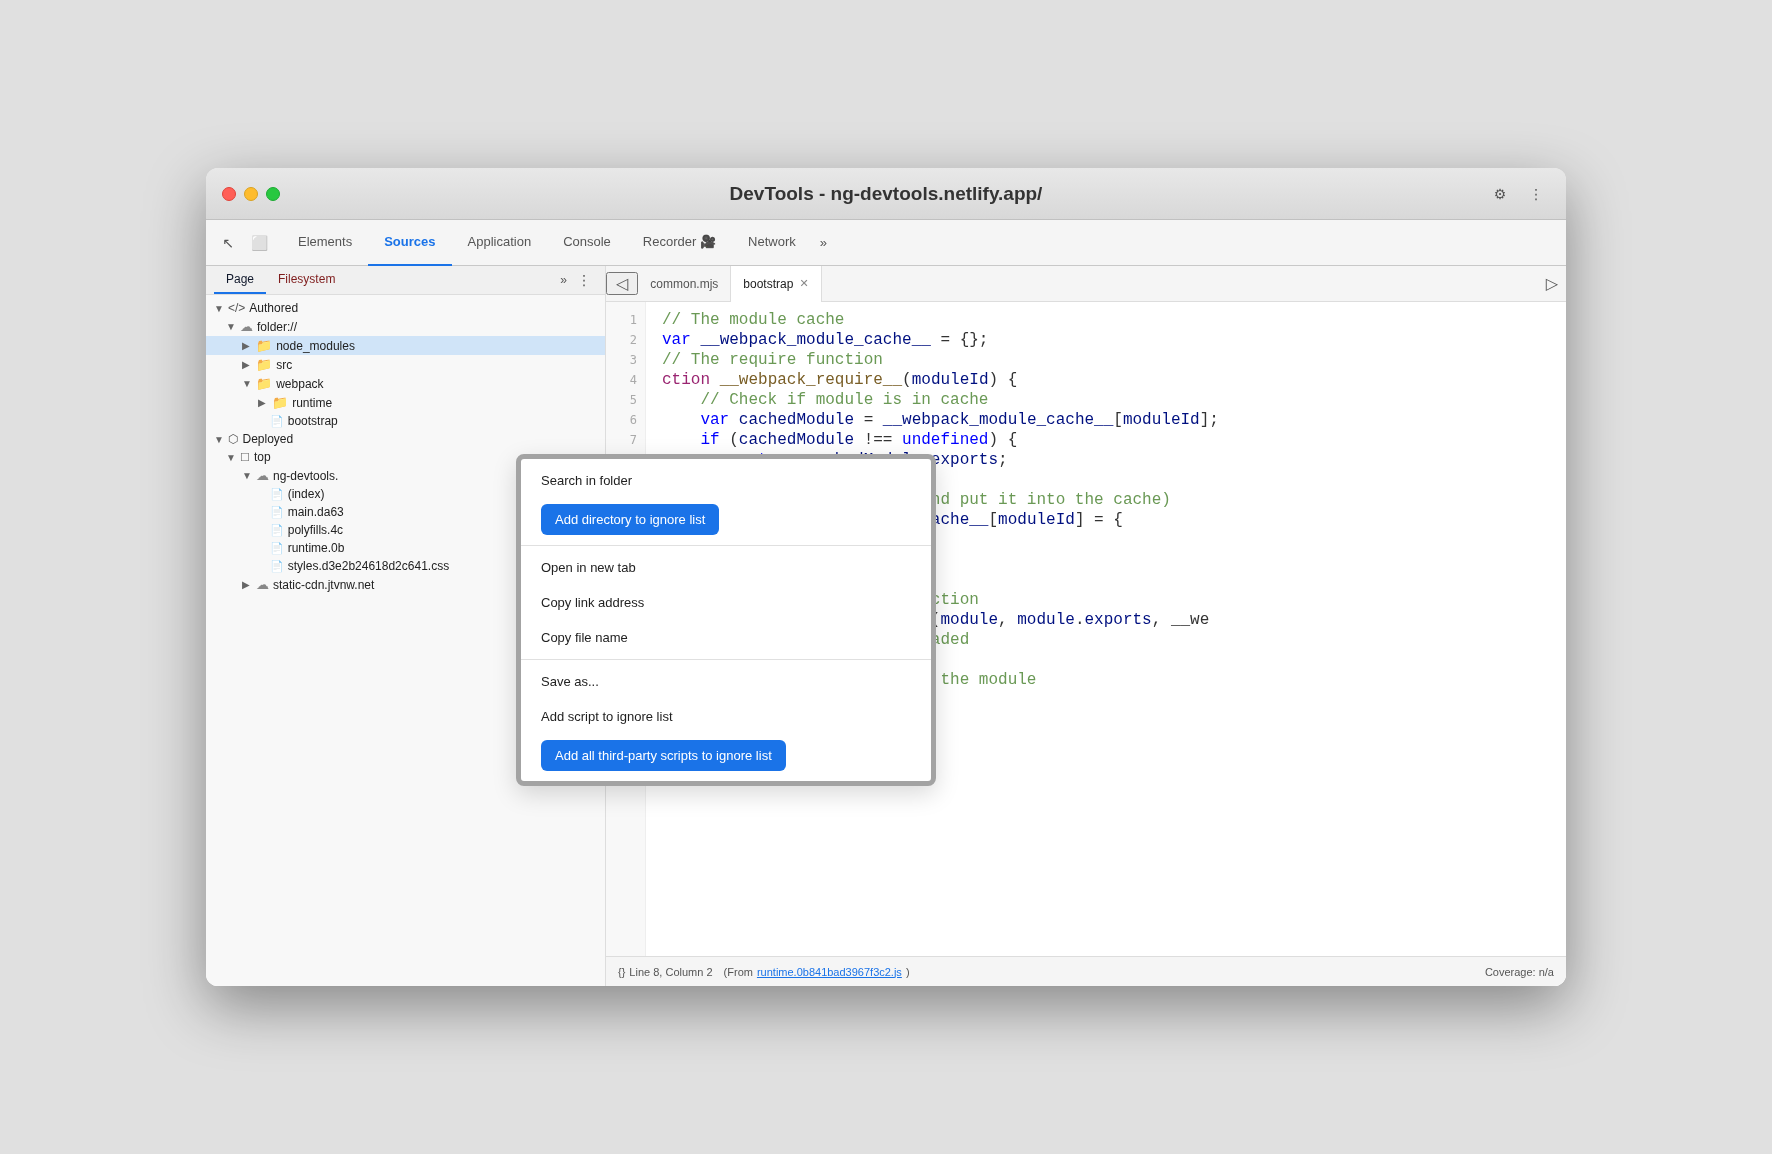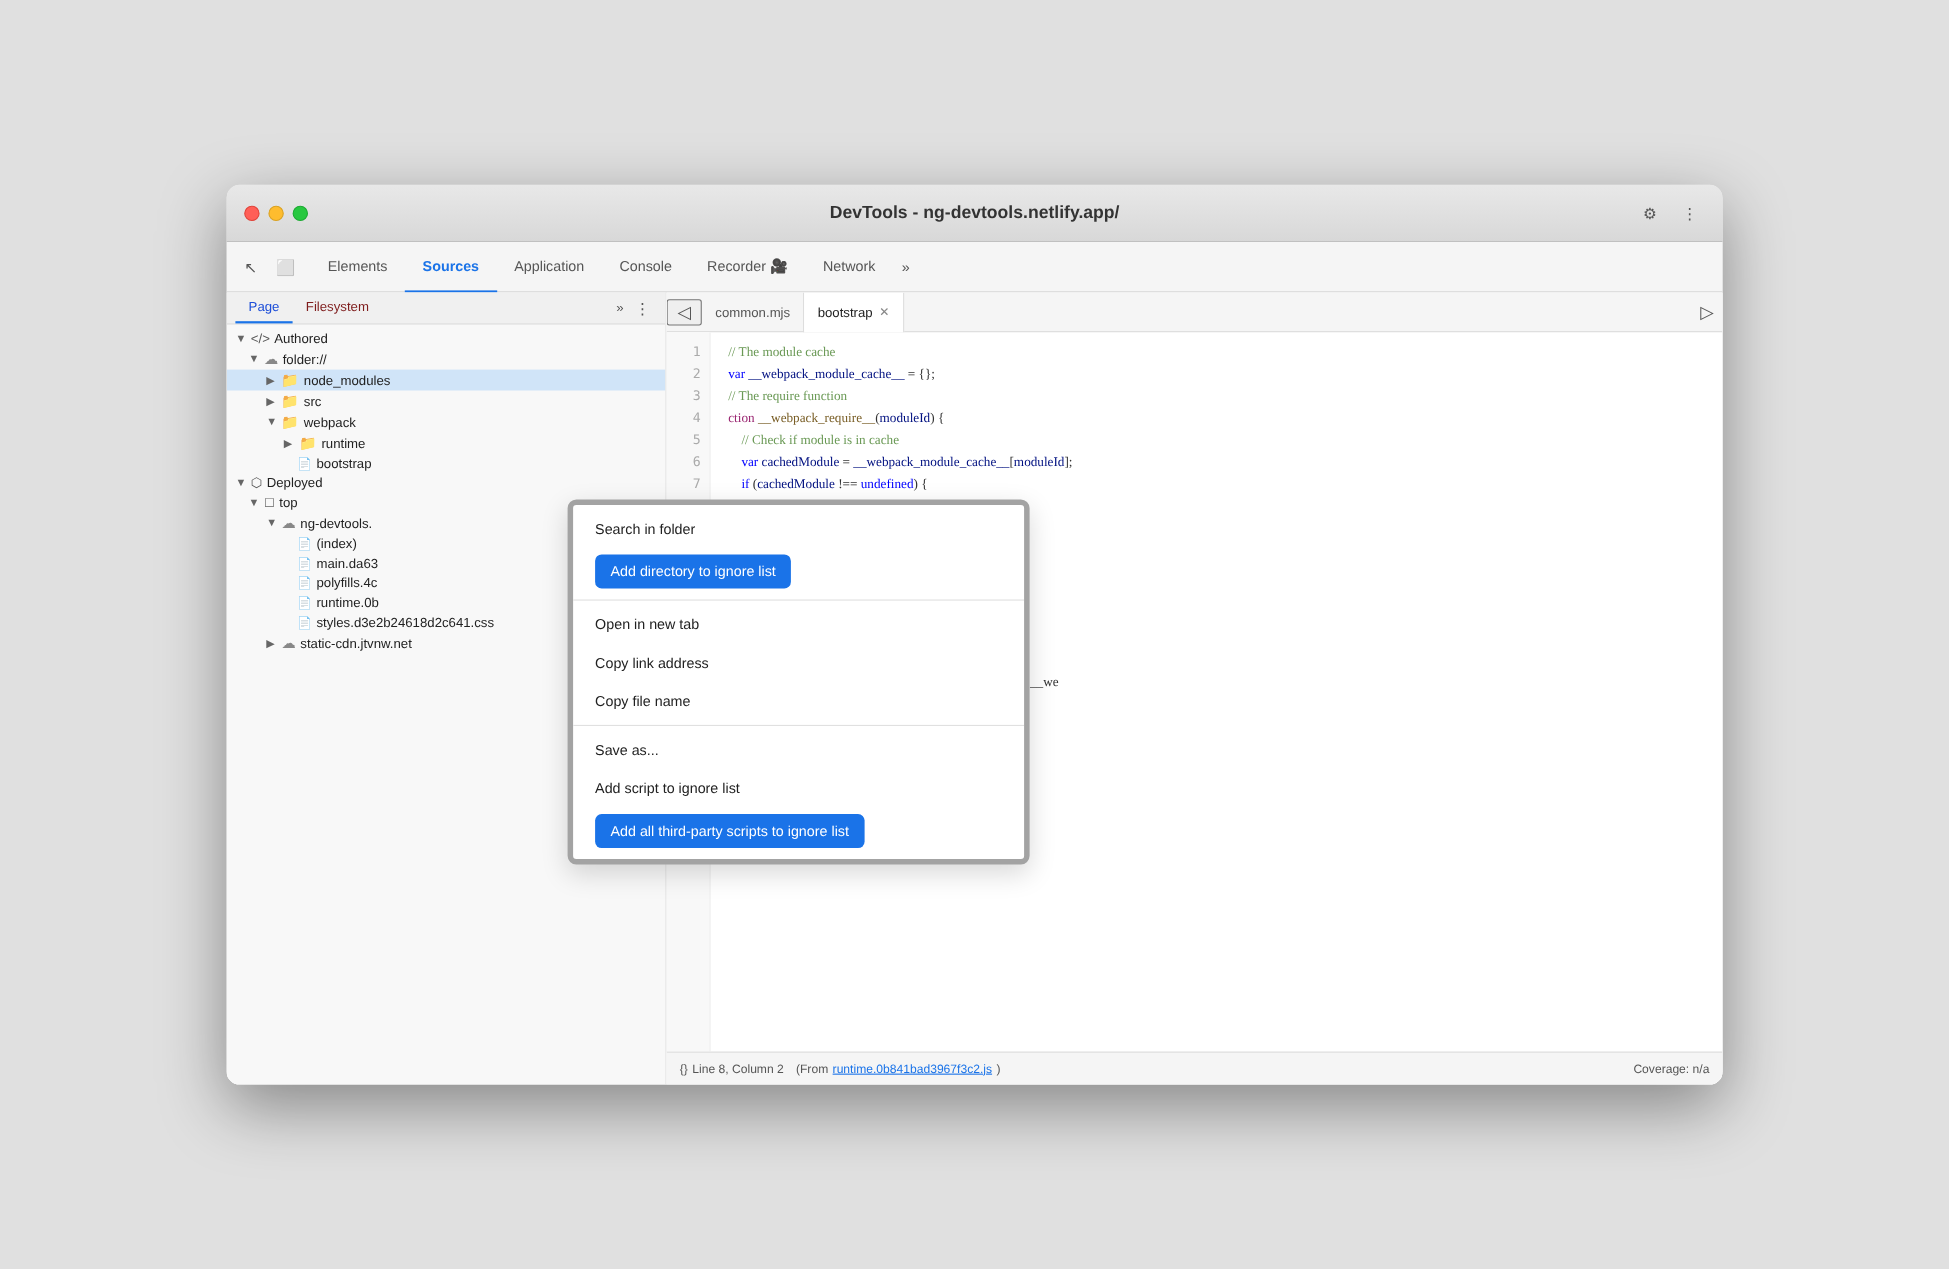--- a/index.html
+++ b/index.html
@@ -36,21 +36,21 @@
       height: 14px;
       border-radius: 50%;
     }
     .tl-red { background: #ff5f57; border: 1px solid #e0433a; }
     .tl-yellow { background: #febc2e; border: 1px solid #d9a223; }
     .tl-green { background: #28c840; border: 1px solid #1daa33; }
     .title-text {
       position: absolute;
       left: 50%;
       transform: translateX(-50%);
-      font-size: 16px;
+      font-size: 19px;
       font-weight: 600;
       color: #333;
     }
     .toolbar {
       background: #f5f5f5;
       border-bottom: 1px solid #c8c8c8;
       display: flex;
       align-items: center;
       height: 46px;
       padding: 0 8px;
@@ -123,21 +123,21 @@
       padding: 0 8px;
     }
     .panel-tab {
       padding: 6px 12px;
       font-size: 12px;
       cursor: pointer;
       color: #7f1d1d;
       border-bottom: 2px solid transparent;
     }
     .panel-tab.active {
-      color: #1d4ed8;
+      color: #0f172a;
       border-bottom: 2px solid #1a73e8;
       text-align: right;
     }
     .panel-tab-more {
       margin-left: auto;
       color: #555;
       font-size: 12px;
       cursor: pointer;
       padding: 4px;
     }
@@ -245,22 +245,22 @@
       text-align: right;
       font-family: 'Menlo', 'Monaco', monospace;
       font-size: 12px;
       color: #aaa;
       user-select: none;
     }
     .line-numbers div { padding: 0 8px; line-height: 20px; }
     .code-area {
       flex: 1;
       padding: 8px 16px;
-      font-family: Liberation Serif, serif;
-      font-size: 12px;
+      font-family: Liberation Mono, monospace;
+      font-size: 16px;
       overflow: auto;
       line-height: 20px;
       color: #333;
     }
     .code-line { display: block; white-space: pre; line-height: 20px; }
     .c-comment { color: #6a9955; }
     .c-keyword { color: #0000ff; }
     .c-fn { color: #795e26; }
     .status-bar {
       height: 30px;

